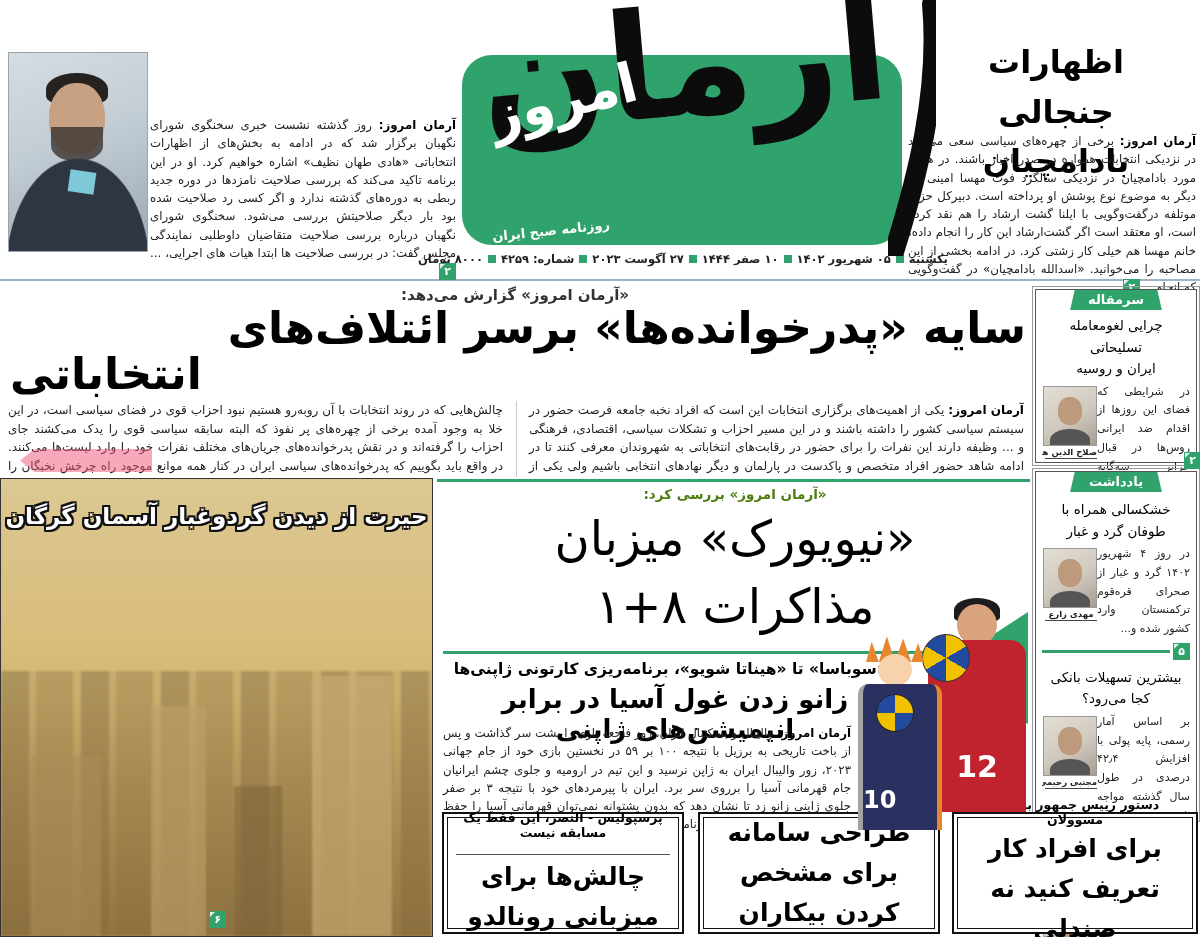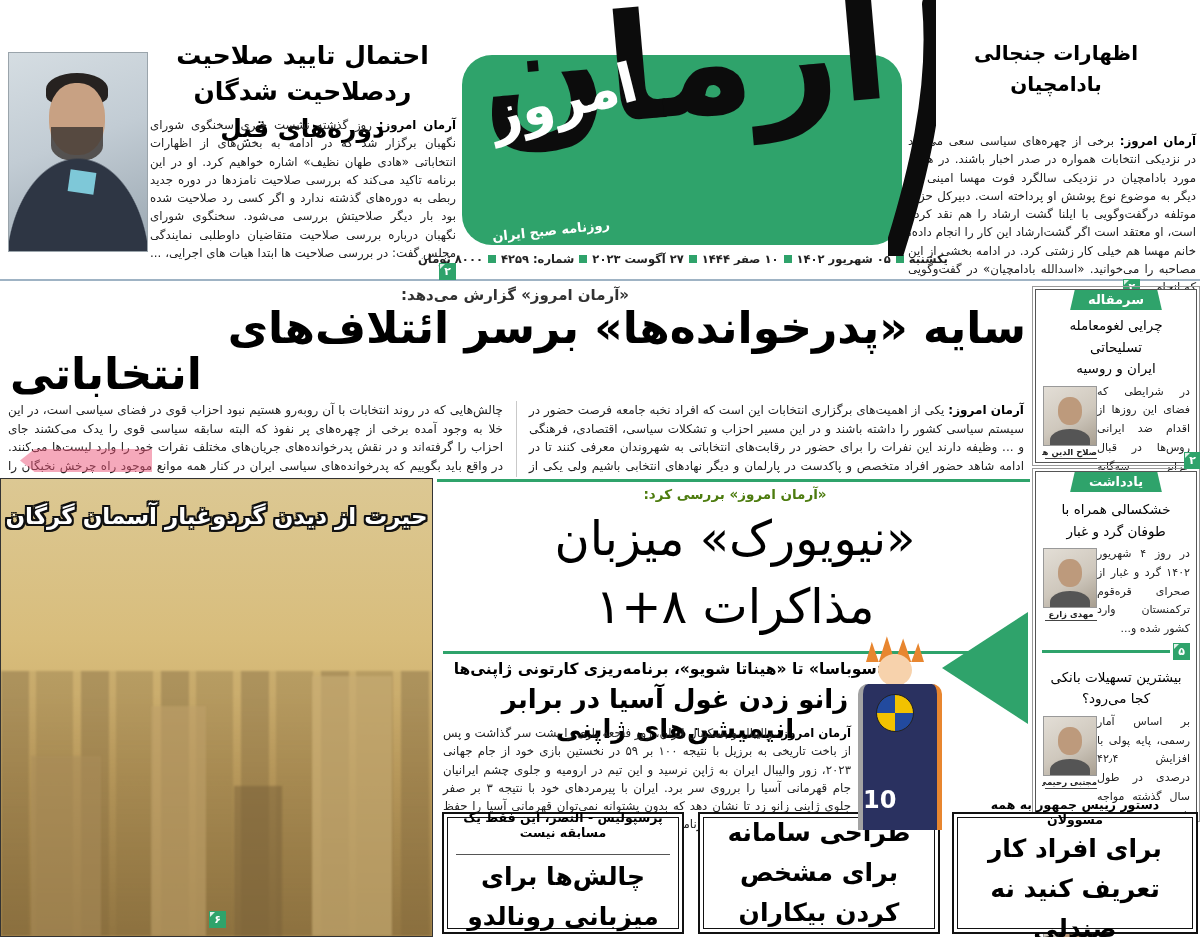--- a/index.html
+++ b/index.html
@@ -27,21 +27,21 @@
   .top-divider{left:0;top:279px;width:1200px;height:2px;background:var(--gray-line);}
   
   .portrait{left:8px;top:52px;width:138px;height:198px;border:1px solid #9aa4ab;background:linear-gradient(160deg,#d5dde2 0%,#c2ccd4 45%,#9aa7b1 100%);overflow:hidden;}
   .portrait .suit{position:absolute;bottom:-8px;left:-12px;right:-12px;height:58%;background:radial-gradient(ellipse at 50% 110%,#2e3644 62%,transparent 63%);}
   .portrait .collar{position:absolute;bottom:58px;left:60px;width:26px;height:22px;background:#7ec8d8;transform:rotate(8deg);}
   .portrait .face{position:absolute;top:30px;left:40px;width:56px;height:72px;background:#c8a183;border-radius:46%;}
   .portrait .hair{position:absolute;top:20px;left:37px;width:62px;height:32px;background:#262220;border-radius:50% 50% 30% 30%;}
   .portrait .beard{position:absolute;top:74px;left:42px;width:52px;height:34px;background:#3a332f;border-radius:0 0 45% 45%;opacity:.8;}
   .tl-title{left:150px;top:38px;width:305px;text-align:center;font-weight:bold;font-size:25px;line-height:1.45;color:#000;}
   .tl-body{left:150px;top:116px;width:306px;font-size:11.8px;}
-  .tr-title{left:928px;top:38px;width:256px;text-align:center;font-weight:bold;font-size:20px;line-height:1.55;color:#000;}
+  .tr-title{left:928px;top:38px;width:256px;text-align:center;font-weight:bold;font-size:32px;line-height:1.55;color:#000;}
   .tr-body{left:908px;top:132px;width:288px;font-size:11.8px;}
   
   .main-kicker{left:0;top:286px;width:1030px;text-align:center;font-size:15px;font-weight:bold;color:#333;}
   .main-h1-l1{left:8px;top:306px;width:1018px;text-align:right;font-size:44px;font-weight:bold;color:#000;letter-spacing:-1px;line-height:1.0;}
   .main-h1-l2{left:10px;top:352px;width:1018px;text-align:left;font-size:44px;font-weight:bold;color:#000;letter-spacing:-1px;line-height:1.0;}
   .main-cols{left:8px;top:401px;width:1016px;height:76px;column-count:2;column-gap:26px;column-rule:1px solid #c9c9c9;font-size:12px;}
   .pink-arrow{left:20px;top:449px;width:132px;height:23px;background:rgba(236,84,120,.5);clip-path:polygon(100% 0,100% 100%,11% 100%,0 50%,11% 0);z-index:3;}
   .main-badge{left:1px;top:450px;z-index:4;}
   .green-rule{left:437px;top:479px;width:593px;height:3px;background:var(--green);}
   
@@ -129,24 +129,20 @@
   <div class="abs top-divider"></div>
 
   
   <div class="abs portrait">
     <div class="hair"></div>
     <div class="face"></div>
     <div class="beard"></div>
     <div class="suit"></div>
     <div class="collar"></div>
   </div>
-  <div class="abs tl-title">
-    <div>احتمال تایید صلاحیت</div>
-    <div>ردصلاحیت شدگان دوره‌های قبل</div>
-  </div>
   <div class="abs tl-body jtext">
     <span class="lead">آرمان امروز:</span>
     <span>روز گذشته نشست خبری سخنگوی شورای نگهبان برگزار شد که در ادامه به بخش‌های از اظهارات انتخاباتی «هادی طهان نظیف» اشاره خواهیم کرد. او در این برنامه تاکید می‌کند که بررسی صلاحیت نامزدها در دوره جدید ربطی به دوره‌های گذشته ندارد و اگر کسی رد صلاحیت شده بود بار دیگر صلاحیتش بررسی می‌شود. سخنگوی شورای نگهبان درباره بررسی صلاحیت متقاضیان داوطلبی نمایندگی مجلس گفت: در بررسی صلاحیت ها ابتدا هیات های اجرایی، ...</span>
     <span class="badge">۲</span>
   </div>
 
   
   <div class="abs tr-title">
     <div>اظهارات جنجالی</div>
     <div>بادامچیان</div>
@@ -253,20 +249,28 @@
   <div class="abs anime-kicker">از «سوباسا» تا «هیناتا شویو»، برنامه‌ریزی کارتونی ژاپنی‌ها</div>
   <div class="abs anime-title">زانو زدن غول آسیا در برابر انیمیشن‌های ژاپنی</div>
   <div class="abs anime-body jtext">
     <span class="lead">آرمان امروز:</span>
     <span>والیبال و بسکتبال ایران، روز فاجعه باری را پشت سر گذاشت و پس از باخت تاریخی به برزیل با نتیجه ۱۰۰ بر ۵۹ در نخستین بازی خود از جام جهانی ۲۰۲۳، زور والیبال ایران به ژاپن نرسید و این تیم در ارومیه و جلوی چشم ایرانیان جام قهرمانی آسیا را برروی سر برد. ایران با پیرمردهای خود با نتیجه ۳ بر صفر جلوی ژاپنی زانو زد تا نشان دهد که بدون پشتوانه نمی‌توان قهرمانی آسیا را حفظ کرد. شاید بد نباشد به یکی از برنامه‌ریزی‌های ژاپنی‌ها که...</span>
     <span class="badge">۸</span>
   </div>
 
   <div class="abs illus">
     <div class="tri"></div>
+    <div class="p-wrap">
+      <div class="p-hair"></div>
+      <div class="p-head"></div>
+      <div class="p-torso">
+        <span class="p-num">12</span>
+      </div>
+      <div class="p-ball"></div>
+    </div>
     <div class="a-wrap">
       <div class="a-hair"></div>
       <div class="a-face"></div>
       <div class="a-torso">
         <span class="a-num">10</span>
       </div>
       <div class="a-ball"></div>
     </div>
   </div>
 

